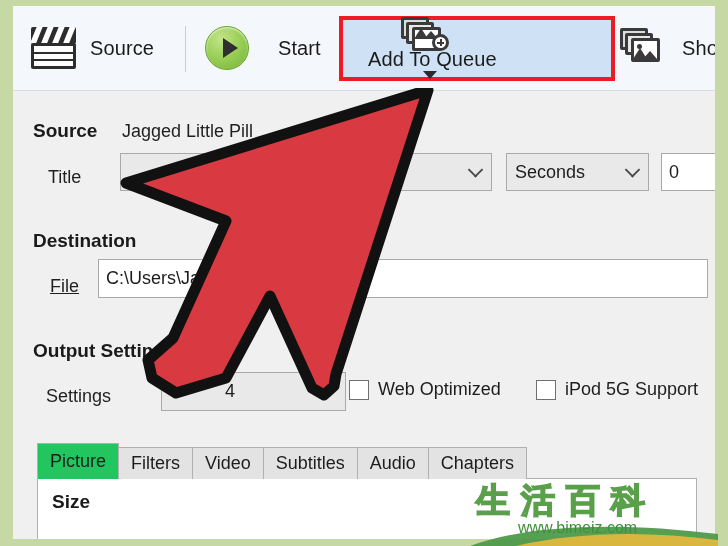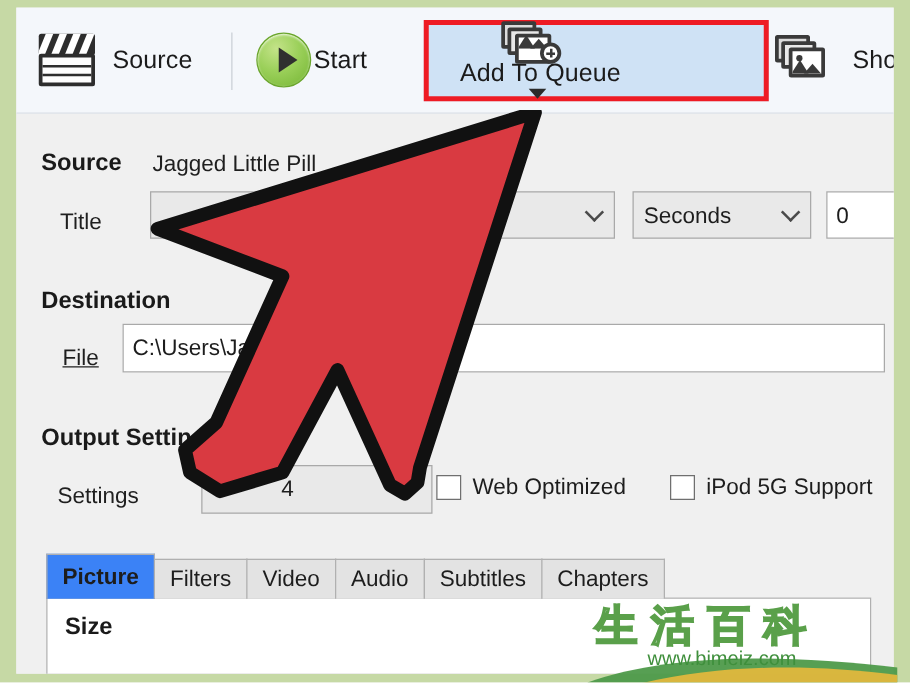--- a/index.html
+++ b/index.html
@@ -300,25 +300,24 @@
     font-size: 18px;
     color: #1d1d1d;
     background: #e3e3e3;
     border: 1px solid #b0b0b0;
     border-bottom: none;
     box-sizing: border-box;
     margin-right: -1px;
     white-space: nowrap;
   }
   .tab.active {
-    background: #3b82f6;
+    background: #22c55e;
     height: 36px;
     position: relative;
     z-index: 3;
-    font-weight: bold;
   }
   .tabcontent {
     position: absolute;
     left: 0; top: 35px;
     width: 660px; height: 62px;
     background: #ffffff;
     border: 1px solid #b0b0b0;
     box-sizing: border-box;
   }
   .tabcontent .size-h {
@@ -392,21 +391,21 @@
         </div>
         <span class="tb-label" style="margin-left:14px;">Source</span>
       </div>
 
       <div class="tb-sep"></div>
 
       <div class="tb-item" style="left:192px;">
         <div class="playbtn">
             <div class="tri"></div>
           </div>
-        <span class="tb-label" style="margin-left:2px;">Start</span>
+        <span class="tb-label" style="margin-left:29px;">Start</span>
       </div>
 
       <div class="queue-hl"></div>
 
       <div class="tb-item" style="left:339px;flex-direction:column;">
         <div class="imgstack">
           <div class="card c1"></div>
           <div class="card c2"></div>
           <div class="card c3"></div>
           <div class="sun"></div>
@@ -486,24 +485,24 @@
         <div class="tab active">
             <span>Picture</span>
           </div>
         <div class="tab">
             <span>Filters</span>
           </div>
         <div class="tab">
             <span>Video</span>
           </div>
         <div class="tab">
+            <span>Subtitles</span>
+          </div>
+        <div class="tab">
             <span>Audio</span>
-          </div>
-        <div class="tab">
-            <span>Subtitles</span>
           </div>
         <div class="tab">
             <span>Chapters</span>
           </div>
       </div>
     </div>
   </div>
 
   <svg class="bigarrow" viewBox="0 0 330 330">
     <polygon points="310,2 8,95 108,133 55,250 30,272 34,290 58,305 108,290 152,208 194,300 206,307 216,298 218,286" fill="#d93a41" stroke="#111111" stroke-width="11" stroke-linejoin="round" stroke-linecap="round"></polygon>

